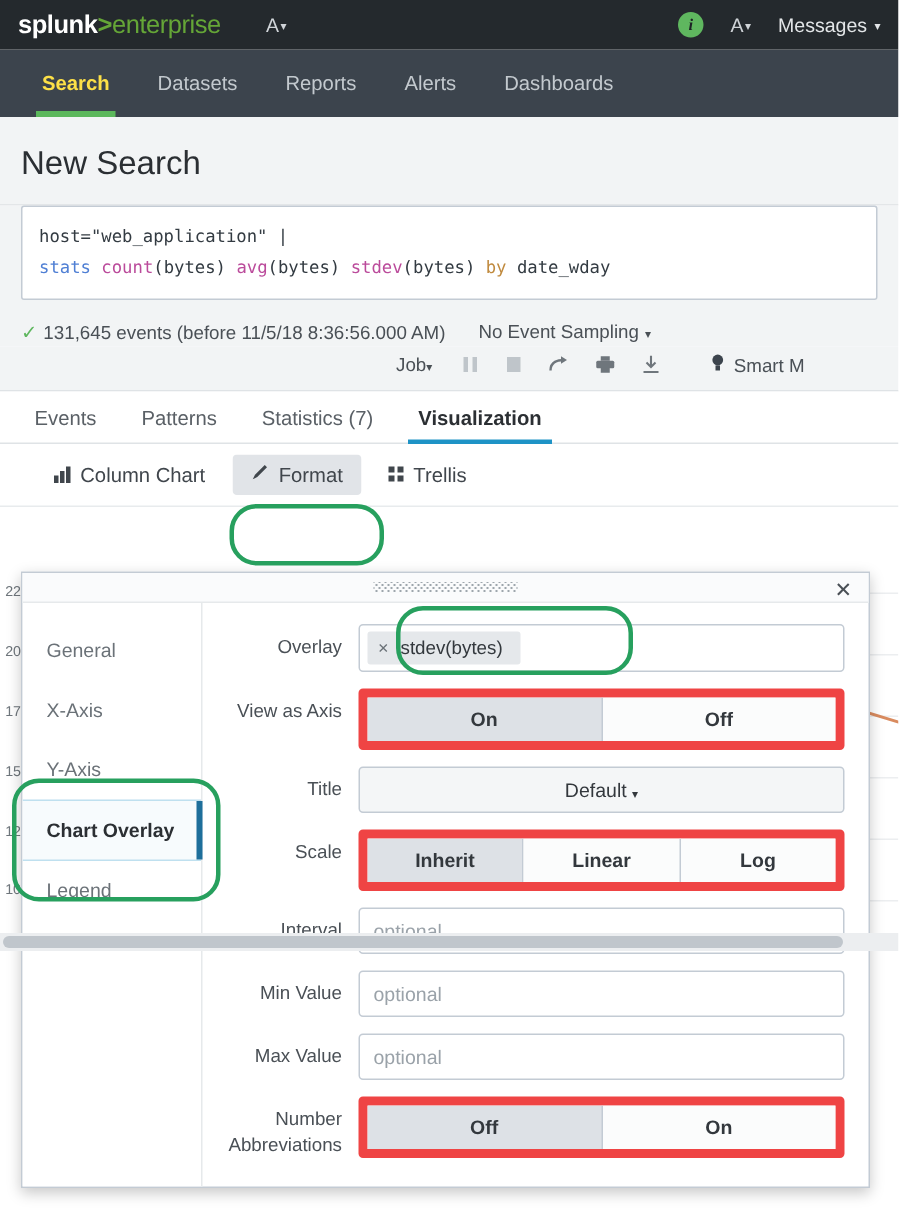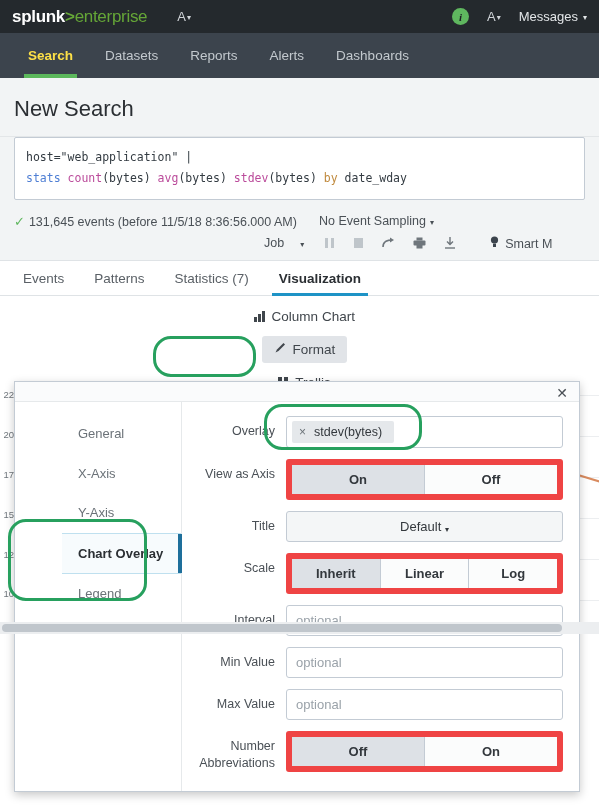--- a/index.html
+++ b/index.html
@@ -71,39 +71,39 @@
     font-size:12.5px; color:#4a5056; gap:22px;
   }
   .check { color:#5fb75f; font-size:13px; margin-right:4px; }
   .sampling { color:#4a5056; cursor:pointer; display:flex; align-items:center; gap:4px; }
 
   .jobrow {
     background:#f2f4f5; padding:5px 14px 9px 14px; display:flex; align-items:center;
     font-size:12.5px; color:#5a6066; border-bottom:1px solid #dfe3e6;
   }
   .jobrow .spacer { width:250px; }
-  .job { display:flex; align-items:center; gap:16px; cursor:pointer; color:#4a5056; }
+  .job { display:flex; align-items:center; gap:0; cursor:pointer; color:#4a5056; }
   .ticons { display:flex; align-items:center; gap:18px; margin-left:20px; color:#6f767c; }
   .ticon { cursor:pointer; display:flex; align-items:center; }
   .smart { margin-left:34px; display:flex; align-items:flex-end; gap:6px; color:#4a5056; cursor:pointer; }
 
   
   .restabs { display:flex; align-items:stretch; border-bottom:1px solid #dfe3e6; background:#fff; padding-left:8px; }
   .restabs a {
     padding:10px 15px 9px 15px; font-size:13.5px; color:#5a6066; text-decoration:none;
     position:relative; cursor:pointer;
   }
   .restabs a.active { color:#2b2f33; font-weight:bold; }
   .restabs a.active::after {
     content:""; position:absolute; left:8px; right:8px; bottom:-1px; height:3px; background:#1e93c6;
   }
 
   
   .vizbar { display:flex; align-items:center; gap:6px; padding:7px 14px 7px 24px; background:#fff;
-            border-bottom:1px solid #e8ebed; position:relative;flex-direction:column; }
+            border-bottom:1px solid #e8ebed; position:relative; }
   .vizbtn {
     display:flex; align-items:center; gap:7px; font-size:13.5px; color:#40464c;
     padding:5px 11px; border-radius:3px; cursor:pointer; background:transparent;
     border:1px solid transparent;
   }
   .vizbtn.pressed { background:#e1e4e8; }
   .bar-icon { display:inline-flex; align-items:flex-end; gap:1.5px; height:11px; }
   .bar-icon i { width:2.5px; background:#40464c; display:block; }
   .trellis-icon { display:grid; grid-template-columns:4px 4px; grid-template-rows:4px 4px; gap:2px; }
   .trellis-icon i { background:#40464c; display:block; }
@@ -142,21 +142,21 @@
       radial-gradient(#9aa2a9 0.6px, transparent 0.7px);
     background-size:4px 4px; background-position:0 0, 2px 2px;
     opacity:.95;
   }
   .modal-close {
     position:absolute; right:8px; top:2px; font-size:14px; color:#4a5056;
     cursor:pointer; line-height:1; padding:2px 3px;
   }
   .modal-body { flex:1; display:flex; overflow:hidden; }
 
-  .msidebar { width:120px; border-right:1px solid #e6e9eb; padding-top:12px; background:#fff;margin-left:47px; }
+  .msidebar { width:120px; border-right:1px solid #e6e9eb; padding-top:12px; background:#fff; }
   .mitem {
     padding:11px 16px; font-size:13px; color:#6b7278; cursor:pointer; position:relative;
     line-height:1.35;
   }
   .mitem.active {
     color:#2b2f33; font-weight:bold; background:#f7fbfd;
     border-top:1px solid #bfe0ef; border-bottom:1px solid #bfe0ef;
   }
   .mitem.active::after {
     content:""; position:absolute; right:-1px; top:0; bottom:0; width:4px; background:#1e6f9b;

